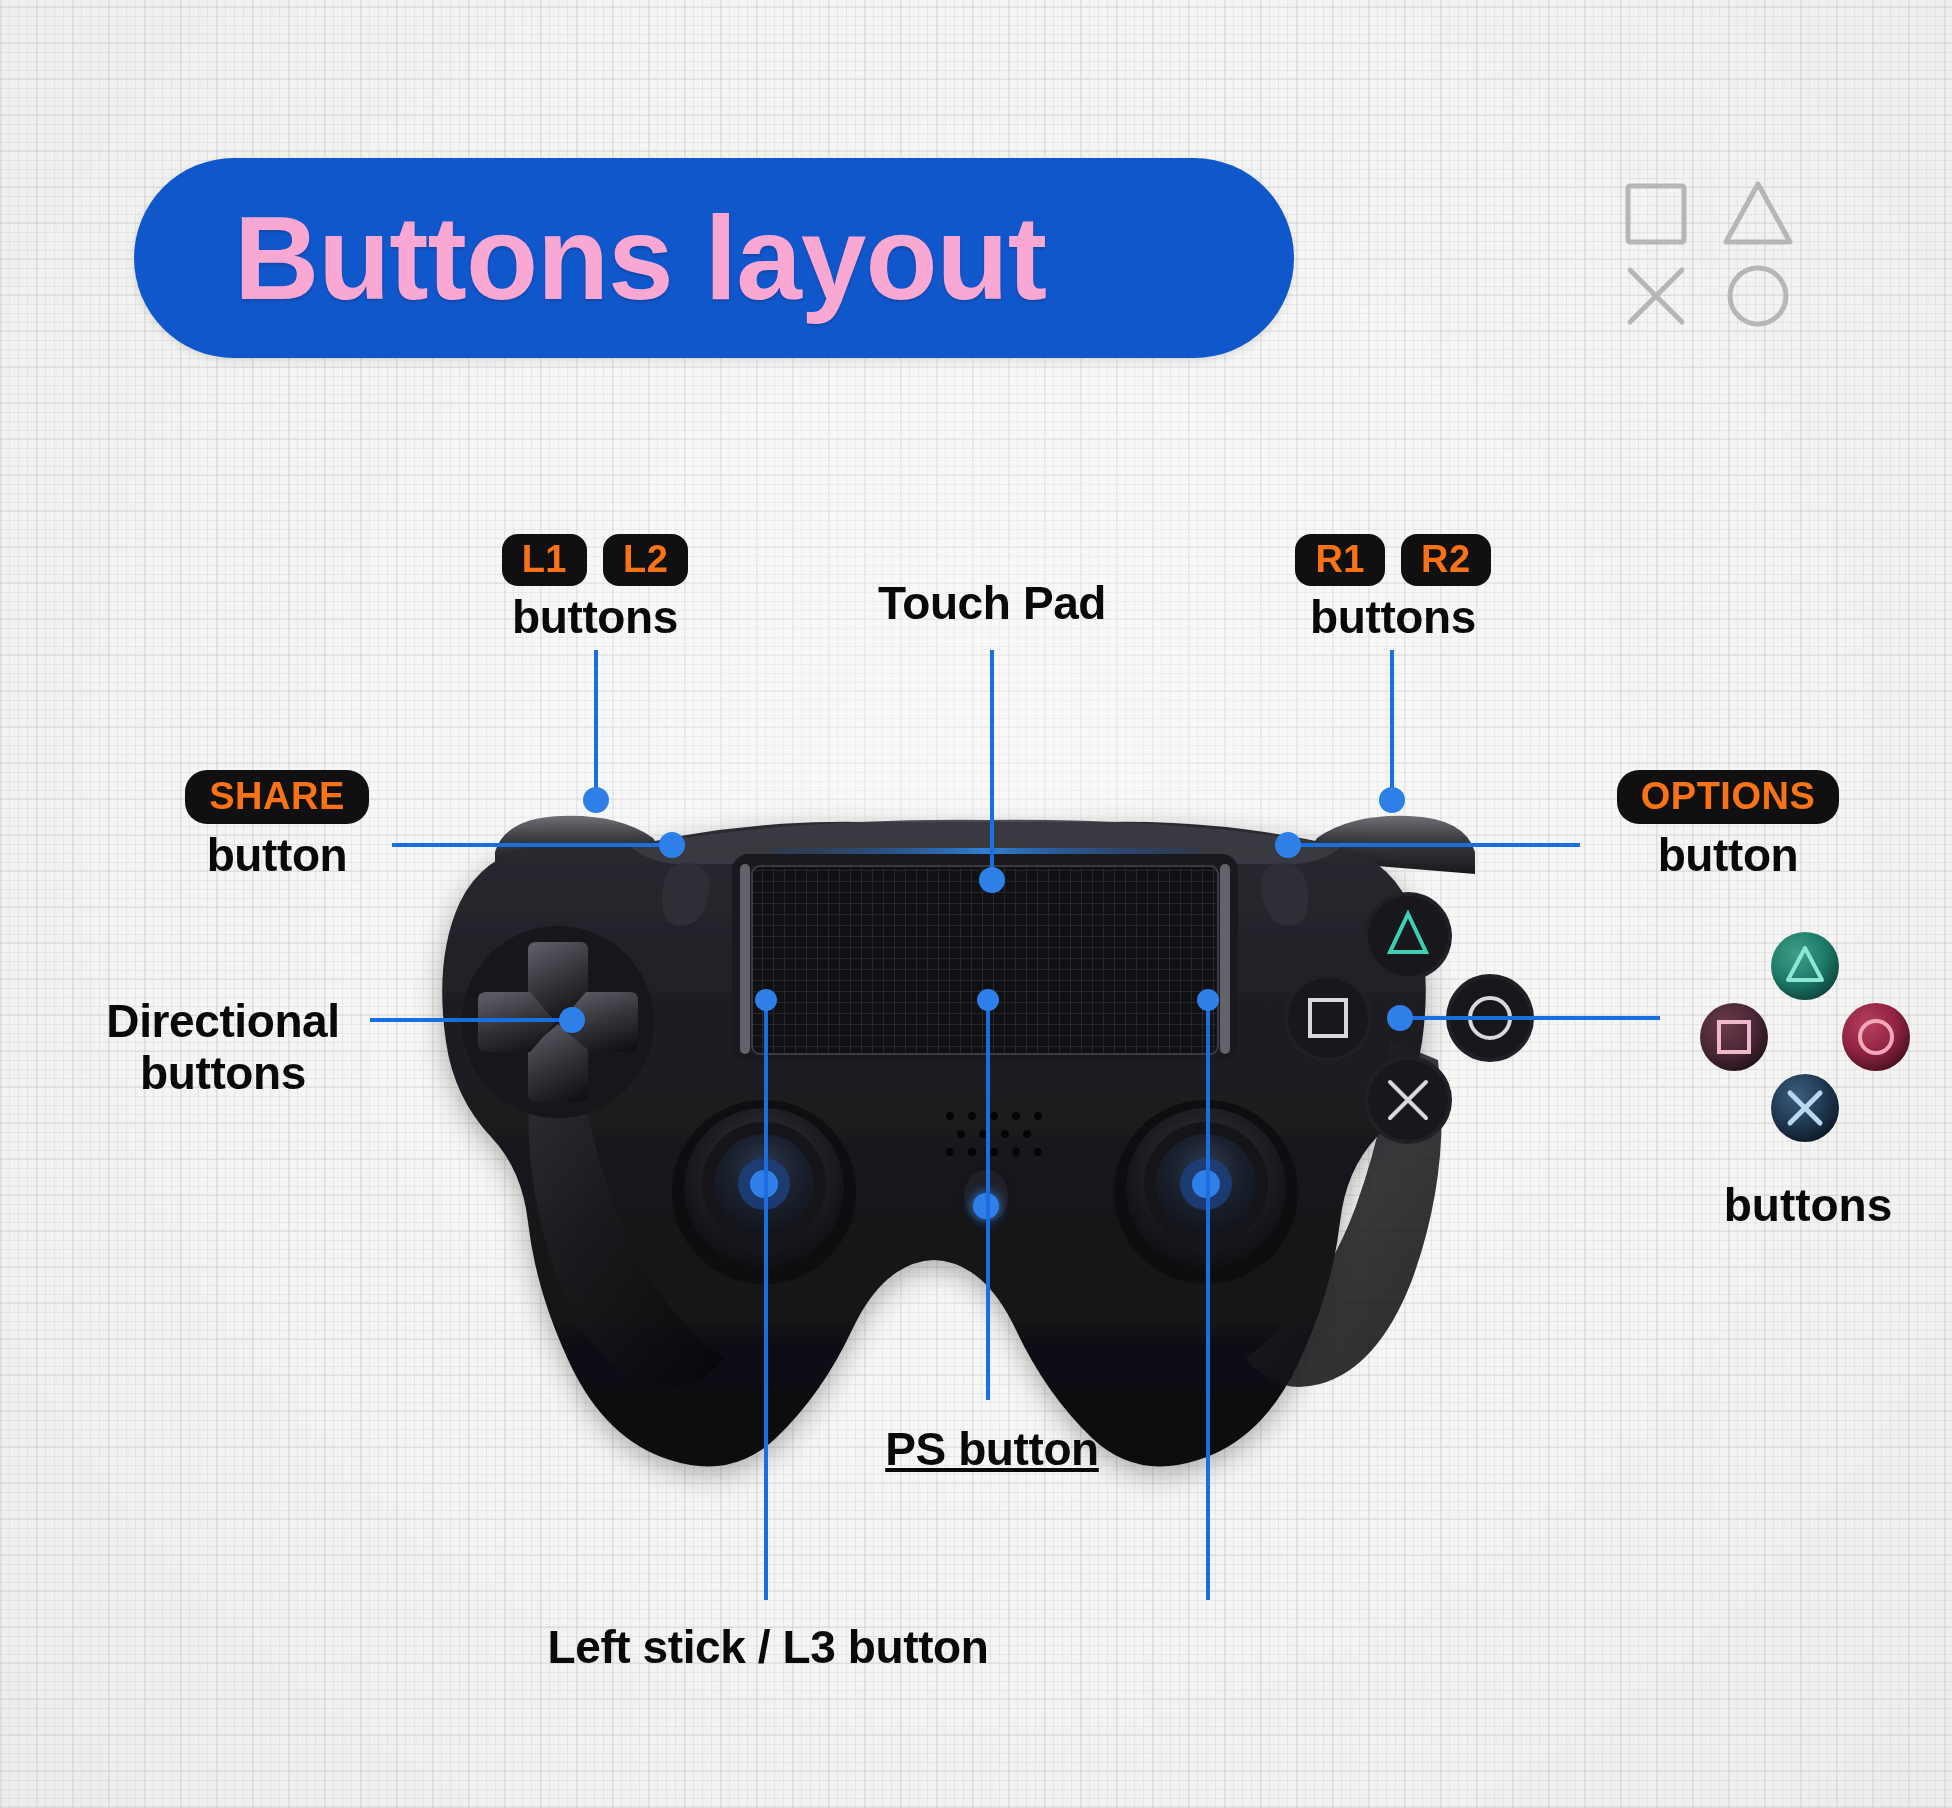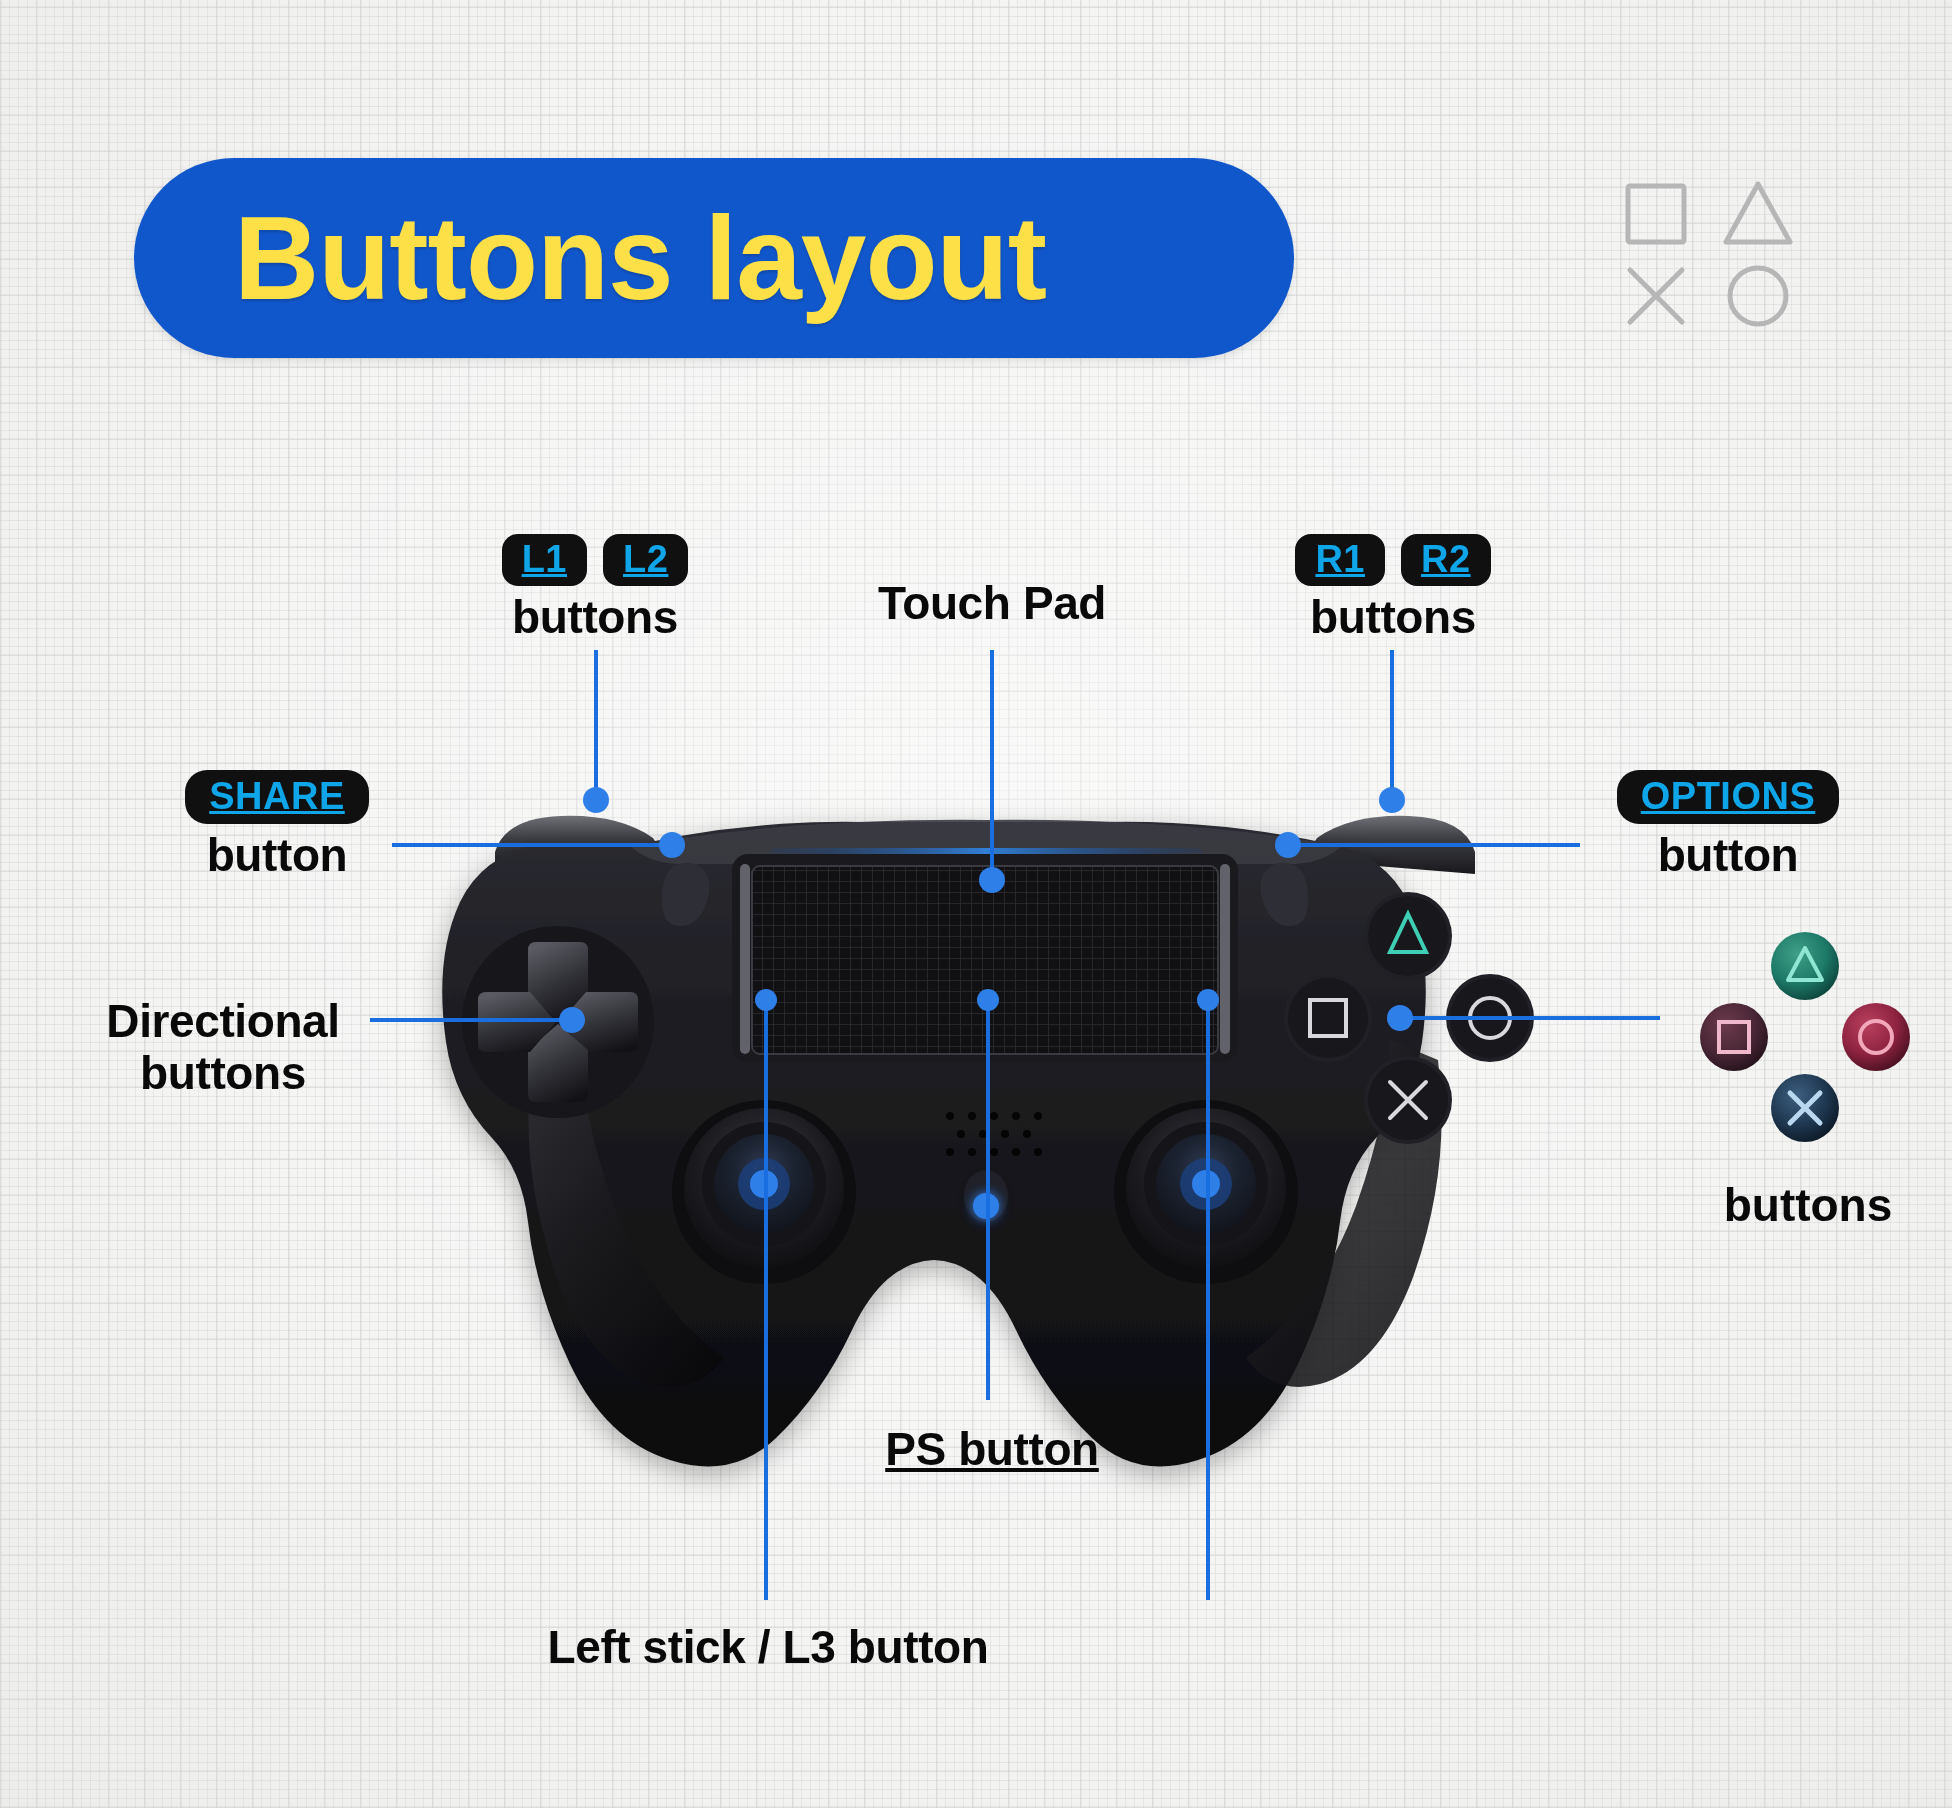--- a/index.html
+++ b/index.html
@@ -65,21 +65,21 @@
     width: 1160px;
     height: 200px;
     background: #1157cc;
     border-radius: 100px;
     display: flex;
     align-items: center;
     box-shadow: 0 3px 10px rgba(0,0,0,0.10);
   }
   #title-text {
     margin-left: 100px;
-    color: #fde047;
+    color: #f9a8d4;
     font-size: 118px;
     font-weight: 700;
     letter-spacing: -1px;
     line-height: 1;
     white-space: nowrap;
     text-shadow: 0 2px 3px rgba(0,0,0,0.18);
   }
 
   
   #ps-glyphs {
@@ -101,28 +101,27 @@
     white-space: nowrap;
   }
   .callout .sub {
     font-size: 46px;
     font-weight: 700;
     letter-spacing: -0.4px;
   }
   .badge-row { display: flex; gap: 16px; justify-content: center; margin-bottom: 6px; }
   .badge {
     background: #101010;
-    color: #0ea5e9;
+    color: #f97316;
     font-size: 38px;
     font-weight: 700;
     border-radius: 16px;
     padding: 6px 20px 8px 20px;
     line-height: 1;
     letter-spacing: 0.5px;
-    text-decoration: underline;
   }
   .badge.wide { border-radius: 22px; padding: 7px 24px 9px 24px; }
 
   .one-line { font-size: 46px; font-weight: 700; letter-spacing: -0.4px; }
   .two-line { font-size: 46px; font-weight: 700; letter-spacing: -0.4px; margin-top: 28px; }
 
   
   #leaders {
     position: absolute;
     inset: 0;

